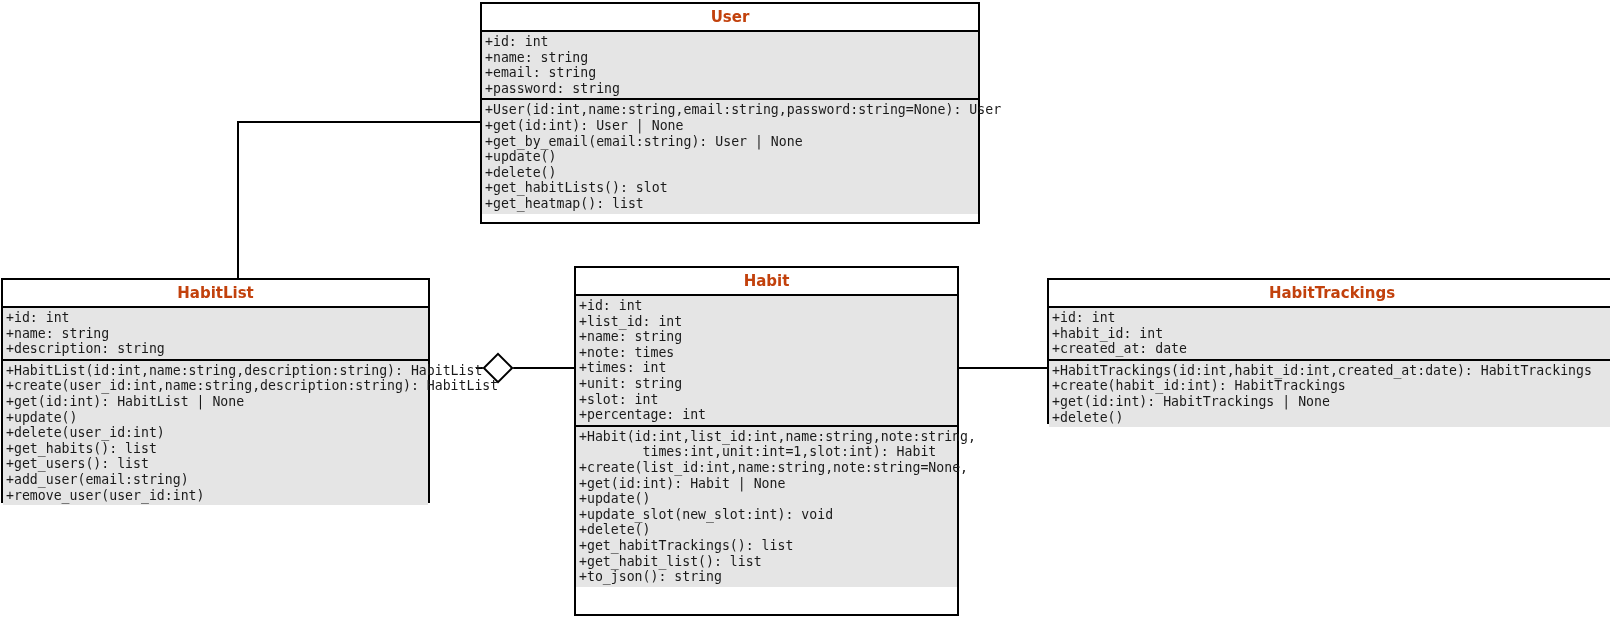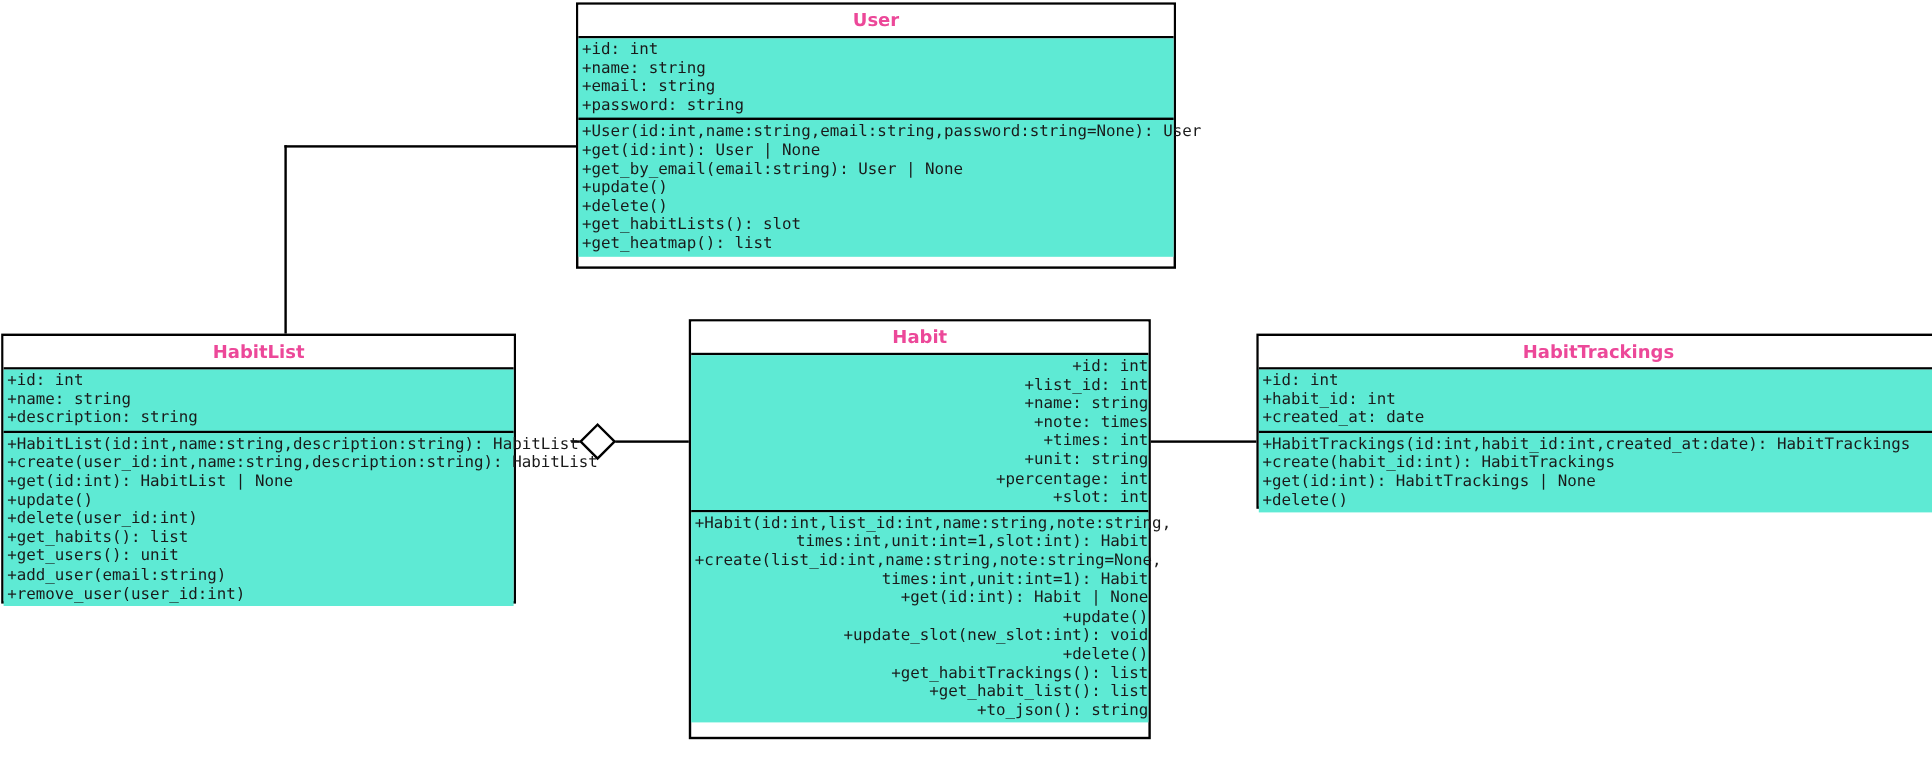--- a/index.html
+++ b/index.html
@@ -32,27 +32,27 @@
     align-items: center;
     justify-content: center;
     background: #ffffff;
     overflow: hidden;
   }
   .uml-title {
     font-family: "DejaVu Sans", "Liberation Sans", sans-serif;
     font-weight: bold;
     font-size: 15px;
     line-height: 15px;
-    color: #ec4899;
+    color: #c2410c;
     white-space: nowrap;
   }
   .uml-section {
     box-sizing: border-box;
     padding: 2px 0 2px 0;
-    background: #5eead4;
+    background: #e5e5e5;
   }
   .uml-section.attrs {
     border-bottom: 2px solid #000000;
   }
   .uml-row {
     font-family: "DejaVu Sans Mono", "Liberation Mono", monospace;
     font-size: 13.2px;
     line-height: 15.6px;
     color: #1a1a1a;
     white-space: pre;
@@ -119,45 +119,44 @@
       <div class="uml-row">+name: string</div>
       <div class="uml-row">+description: string</div>
     </div>
     <div class="uml-section methods">
       <div class="uml-row">+HabitList(id:int,name:string,description:string): HabitList</div>
       <div class="uml-row">+create(user_id:int,name:string,description:string): HabitList</div>
       <div class="uml-row">+get(id:int): HabitList | None</div>
       <div class="uml-row">+update()</div>
       <div class="uml-row">+delete(user_id:int)</div>
       <div class="uml-row">+get_habits(): list</div>
-      <div class="uml-row">+get_users(): unit</div>
+      <div class="uml-row">+get_users(): list</div>
       <div class="uml-row">+add_user(email:string)</div>
       <div class="uml-row">+remove_user(user_id:int)</div>
     </div>
   </div>
 
-  <div class="uml-class" style="left:574px; top:266px; width:385px; height:350px;text-align:right;">
+  <div class="uml-class" style="left:574px; top:266px; width:385px; height:350px;">
     <div class="uml-title-band">
       <span class="uml-title">Habit</span>
     </div>
     <div class="uml-section attrs">
       <div class="uml-row">+id: int</div>
       <div class="uml-row">+list_id: int</div>
       <div class="uml-row">+name: string</div>
       <div class="uml-row">+note: times</div>
       <div class="uml-row">+times: int</div>
       <div class="uml-row">+unit: string</div>
+      <div class="uml-row">+slot: int</div>
       <div class="uml-row">+percentage: int</div>
-      <div class="uml-row">+slot: int</div>
     </div>
     <div class="uml-section methods">
       <div class="uml-row">+Habit(id:int,list_id:int,name:string,note:string,</div>
       <div class="uml-row">        times:int,unit:int=1,slot:int): Habit</div>
       <div class="uml-row">+create(list_id:int,name:string,note:string=None,</div>
-      <div class="uml-row">         times:int,unit:int=1): Habit</div>
       <div class="uml-row">+get(id:int): Habit | None</div>
       <div class="uml-row">+update()</div>
       <div class="uml-row">+update_slot(new_slot:int): void</div>
       <div class="uml-row">+delete()</div>
       <div class="uml-row">+get_habitTrackings(): list</div>
       <div class="uml-row">+get_habit_list(): list</div>
       <div class="uml-row">+to_json(): string</div>
     </div>
   </div>
 

